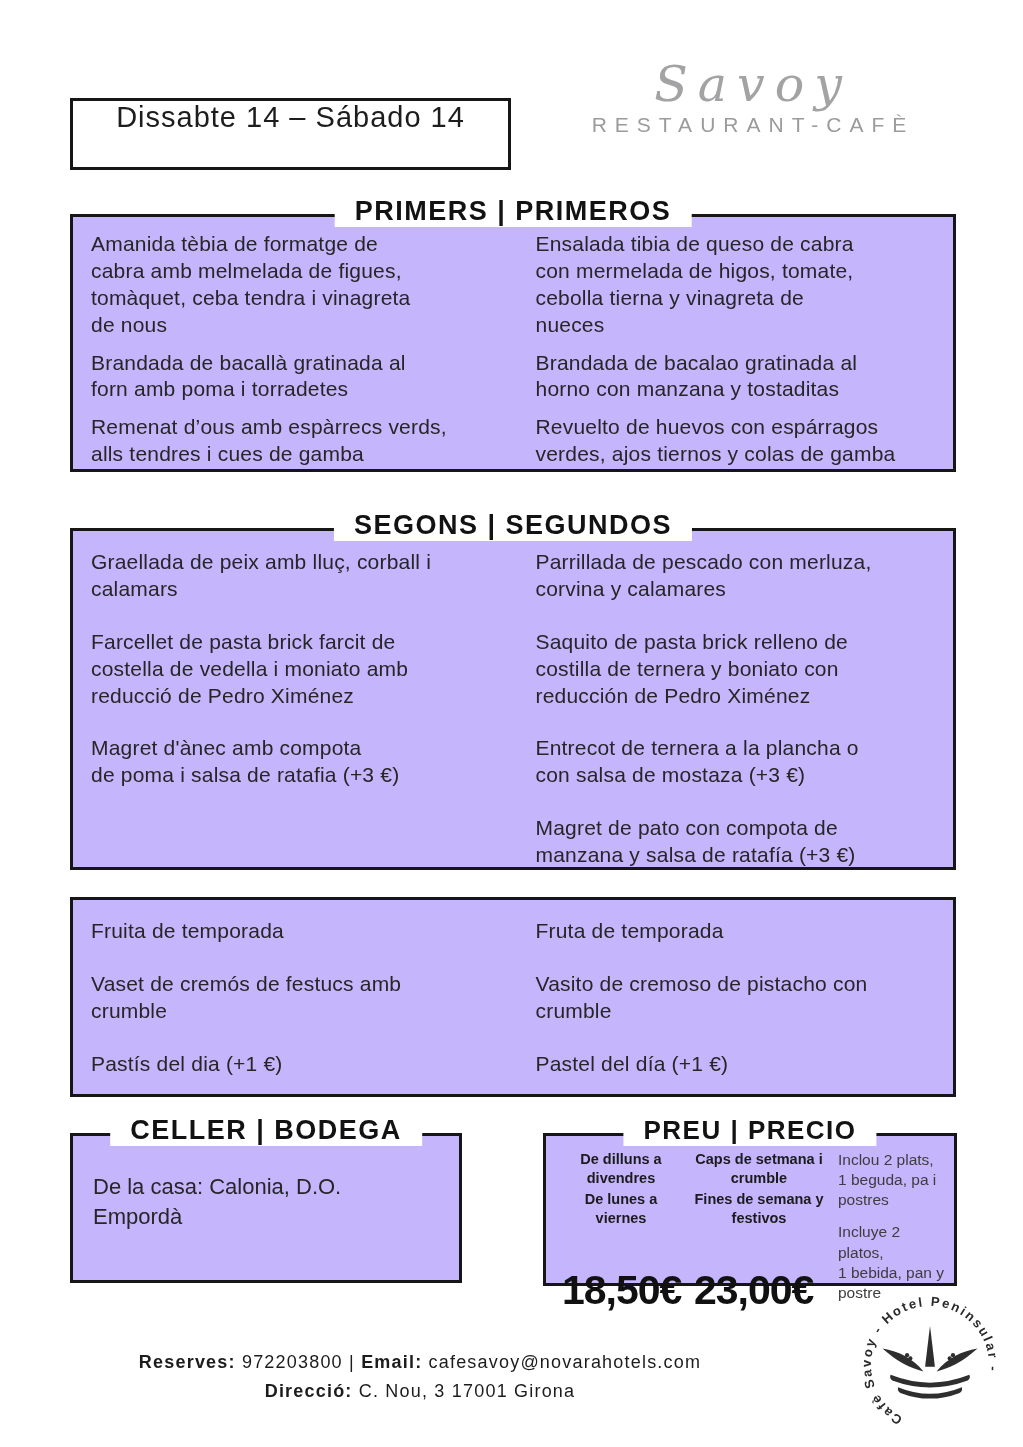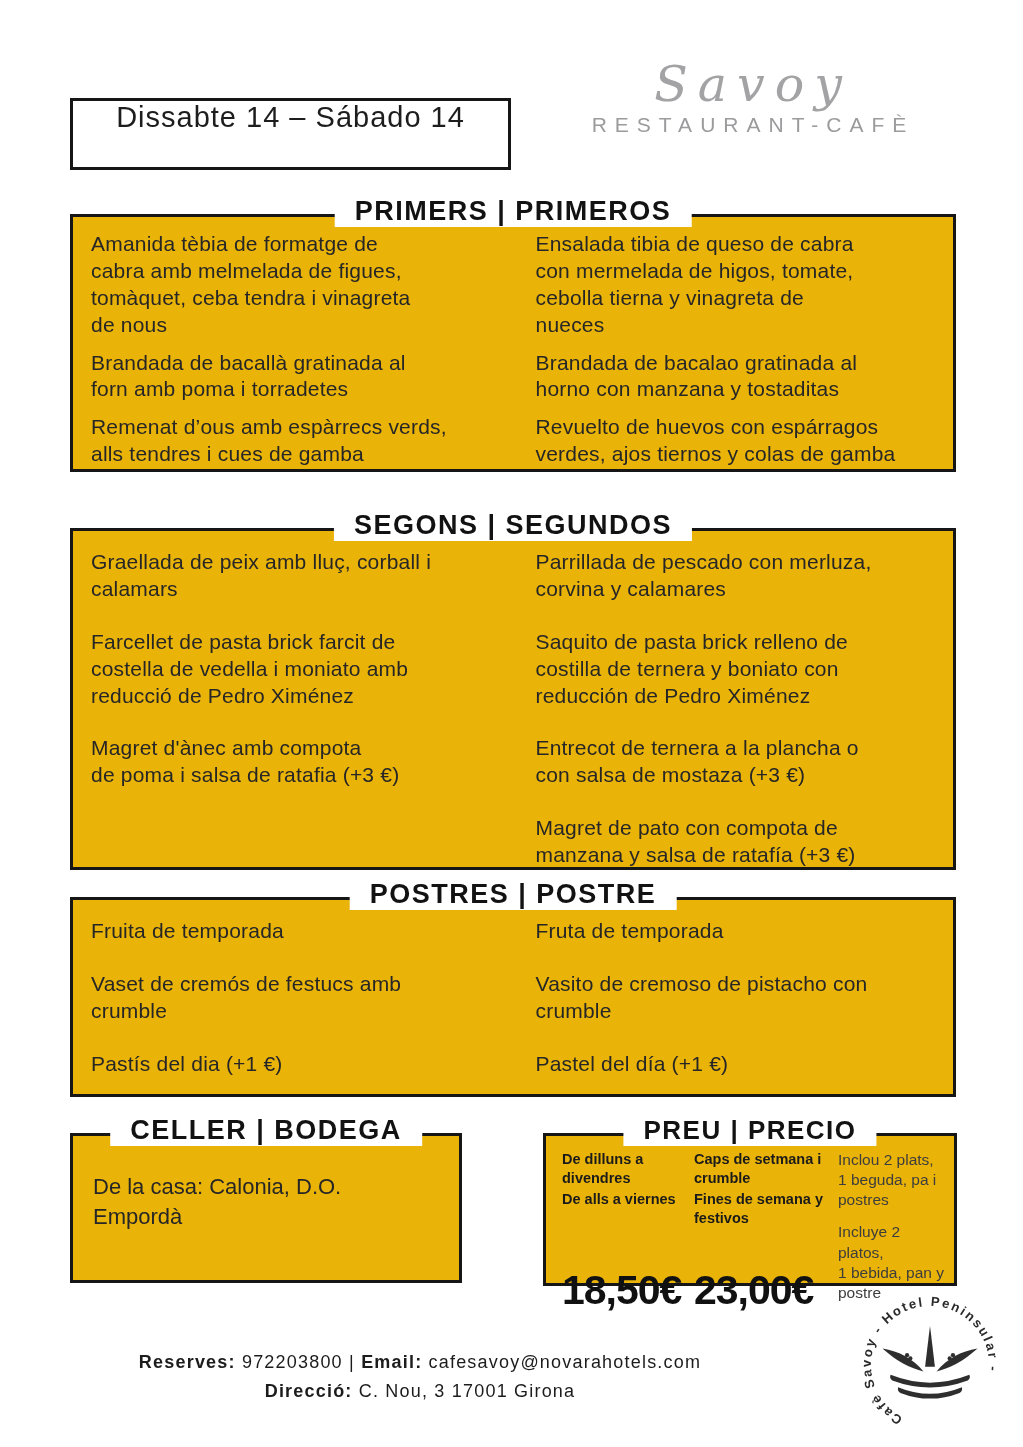--- a/index.html
+++ b/index.html
@@ -42,21 +42,21 @@
     margin-top: 4px;
     font-size: 21px;
     letter-spacing: 8px;
     color: #9b9b9d;
   }
 
   
   .menu-box {
     position: absolute;
     border: 3px solid #161616;
-    background: #eab308;
+    background: #c4b5fd;
   }
   .menu-box .legend {
     position: absolute;
     top: -21px; left: 50%;
     transform: translateX(-50%);
     background: #fff;
     padding: 0 20px;
     white-space: nowrap;
     font-size: 27px; font-weight: 800;
     letter-spacing: 1.5px;
@@ -99,20 +99,21 @@
     column-gap: 14px;
     padding: 14px 10px 8px 16px;
     height: 100%;
   }
   .preu-col { display: flex; flex-direction: column; }
   .preu-label {
     font-size: 14.5px; font-weight: 700;
     line-height: 1.3; color: #1b1b1b;
     white-space: pre-line;
     margin-bottom: 2px;
+    text-align: center;
   }
   .preu-price {
     margin-top: auto;
     font-size: 41px; font-weight: 800;
     letter-spacing: -1px; color: #111;
     line-height: 1;
     padding-bottom: 4px;
     white-space: nowrap;
   }
   .preu-includes {
@@ -198,21 +199,20 @@
 reducción de Pedro Ximénez</p>
         <p class="dish gap">Entrecot de ternera a la plancha o
 con salsa de mostaza (+3 €)</p>
         <p class="dish">Magret de pato con compota de
 manzana y salsa de ratafía (+3 €)</p>
       </div>
     </div>
   </div>
 
   <div class="menu-box" id="postres">
-    <div class="legend">POSTRES | POSTRE</div>
     <div class="cols">
       <div>
         <p class="dish gap">Fruita de temporada</p>
         <p class="dish gap">Vaset de cremós de festucs amb
 crumble</p>
         <p class="dish">Pastís del dia (+1 €)</p>
       </div>
       <div>
         <p class="dish gap">Fruta de temporada</p>
         <p class="dish gap">Vasito de cremoso de pistacho con
@@ -227,21 +227,21 @@
     <div class="body">De la casa: Calonia, D.O.
 Empordà</div>
   </div>
 
   <div class="menu-box" id="preu">
     <div class="legend">PREU  |  PRECIO</div>
     <div class="preu-grid">
       <div class="preu-col">
         <div class="preu-label">De dilluns a
 divendres</div>
-        <div class="preu-label">De alls a viernes</div>
+        <div class="preu-label">De lunes a viernes</div>
         <div class="preu-price">18,50€</div>
       </div>
       <div class="preu-col">
         <div class="preu-label">Caps de setmana i
 crumble</div>
         <div class="preu-label">Fines de semana y
 festivos</div>
         <div class="preu-price">23,00€</div>
       </div>
       <div class="preu-col">

